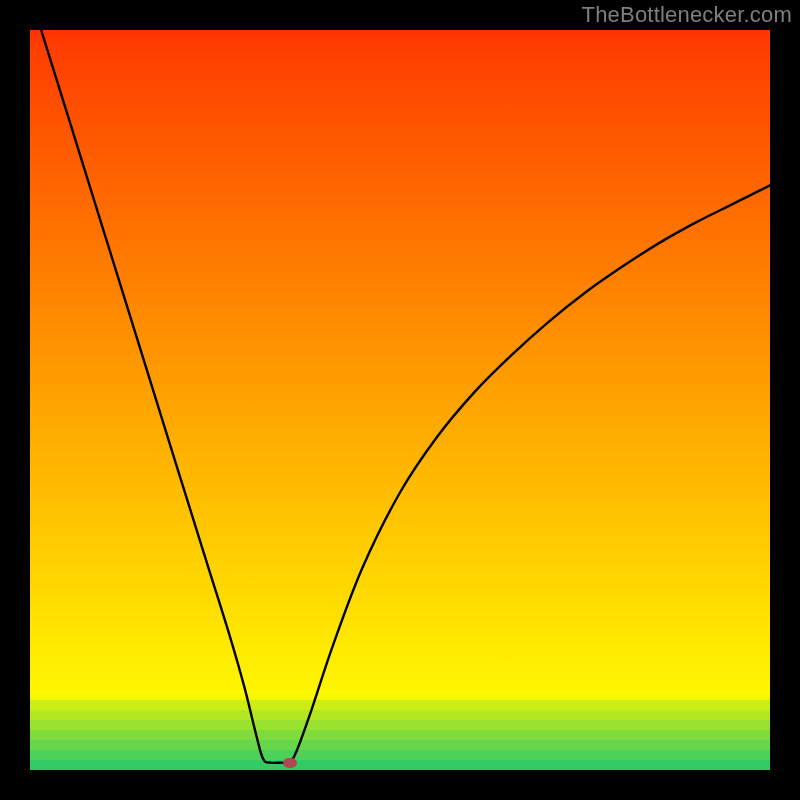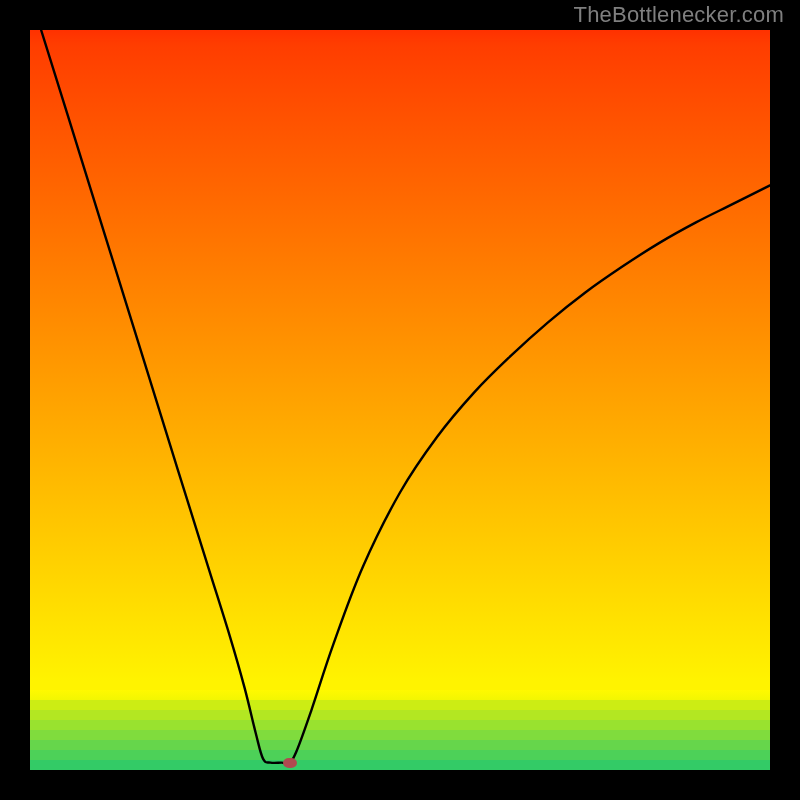--- a/index.html
+++ b/index.html
@@ -12,21 +12,21 @@
   }
   .canvas {
     position: relative;
     width: 800px;
     height: 800px;
     background: #000;
   }
   .watermark {
     position: absolute;
     top: 2px;
-    right: 16px;
+    right: 8px;
     font-family: Arial, Helvetica, sans-serif;
     font-size: 22px;
     color: #7f7f7f;
     letter-spacing: 0.2px;
   }
   .plot-area {
     position: absolute;
     left: 30px;
     top: 30px;
     width: 740px;

